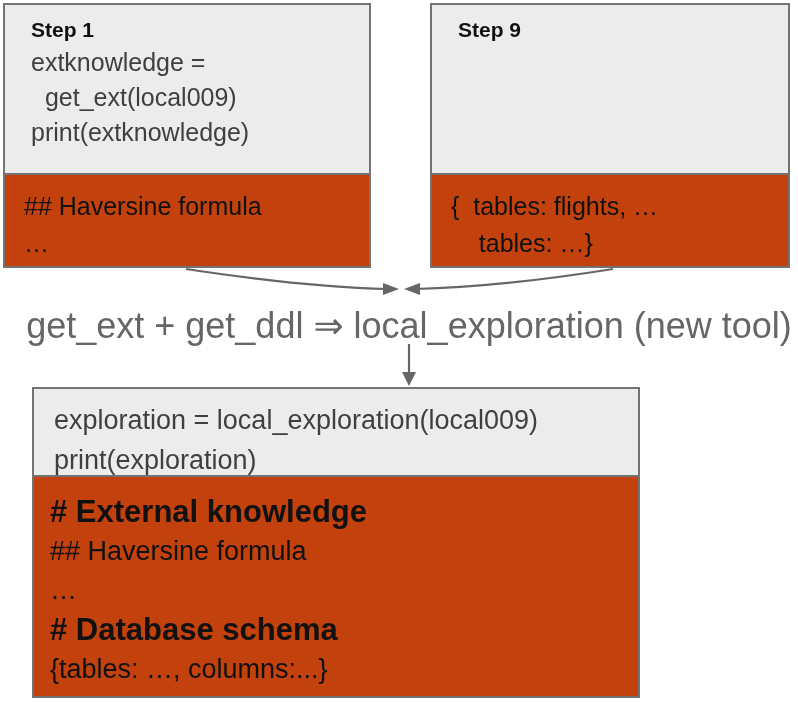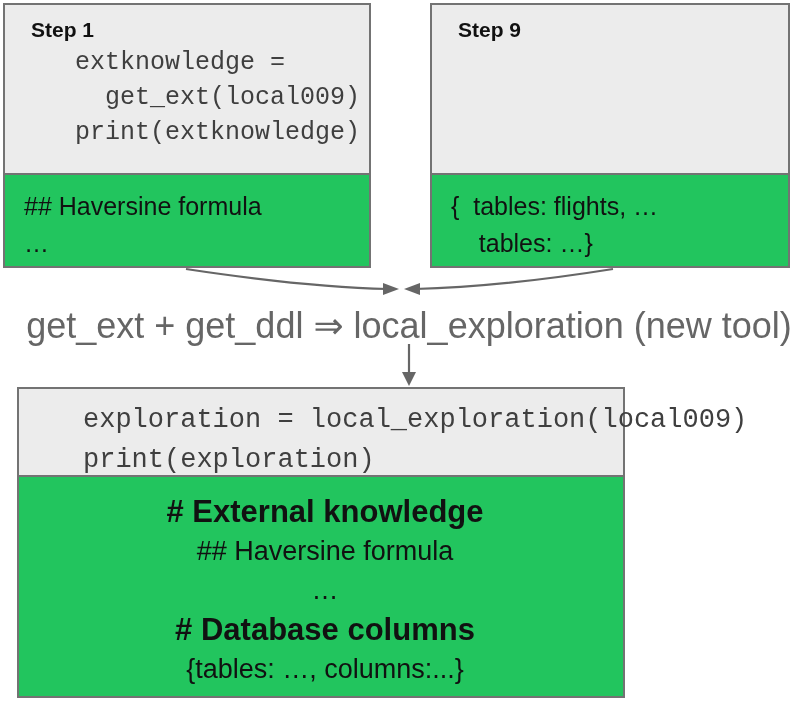--- a/index.html
+++ b/index.html
@@ -8,36 +8,36 @@
     --code-text:#3f3f3f;
     --text:#111111;
     --arrow:#666666;
     --muted:#666666;
   }
   *{box-sizing:border-box;margin:0;padding:0;}
   html,body{width:798px;height:703px;background:#ffffff;overflow:hidden;}
   .page{position:relative;width:798px;height:703px;font-family:"Liberation Sans",sans-serif;}
   .arrows{position:absolute;left:0;top:0;width:798px;height:703px;pointer-events:none;}
   .arrows path,.arrows line{stroke-width:2.2;fill:none;}
-  .box{position:absolute;border:2px solid var(--box-border);background:#22c55e;}
+  .box{position:absolute;border:2px solid var(--box-border);background:#c2410c;}
   .code-pane{background:var(--box-fill);border-bottom:2px solid var(--box-border);}
   .step-pane{height:170px;padding:10px 6px 0 26px;}
   .step-title{font-weight:bold;font-size:21px;line-height:30px;color:var(--text);}
-  .code{font-family:Liberation Mono, monospace;white-space:pre;color:var(--code-text);margin-left:44px;}
+  .code{font-family:Liberation Sans, sans-serif;white-space:pre;color:var(--code-text);}
   .code.small{font-size:25px;line-height:35px;letter-spacing:0px;}
   .code.big{font-size:27px;line-height:40px;}
   .out-pane{padding:13px 6px 0 19px;color:var(--text);}
   .out{font-size:25px;line-height:37px;white-space:pre-wrap;}
   .big-code-pane{height:88px;padding:11px 6px 0 20px;}
-  .big-out-pane{padding:15px 8px 0 16px;color:var(--text);text-align:center;}
+  .big-out-pane{padding:15px 8px 0 16px;color:var(--text);}
   .out-h{font-weight:bold;font-size:31px;line-height:40px;white-space:pre-wrap;}
   .out-r{font-size:27px;line-height:39px;white-space:pre-wrap;}
   .box-step1{left:3px;top:3px;width:368px;height:265px;}
   .box-step2{left:430px;top:3px;width:360px;height:265px;}
-  .box-combined{left:17px;top:387px;width:608px;height:311px;}
+  .box-combined{left:32px;top:387px;width:608px;height:311px;}
   .merge-label{position:absolute;left:20px;right:0;top:305px;text-align:center;
                font-size:36px;line-height:42px;color:var(--muted);white-space:pre;}
 </style>
 </head>
 <body>
 
 <div class="page">
 
   <svg class="arrows" viewBox="0 0 798 703" xmlns="http://www.w3.org/2000/svg" aria-hidden="true">
     <path d="M186,269 Q305,287 388,289" stroke="#666666"></path>
@@ -75,18 +75,18 @@
 
   <div class="box box-combined">
     <div class="code-pane big-code-pane">
       <div class="code big">exploration = local_exploration(local009)
 print(exploration)</div>
     </div>
     <div class="big-out-pane">
       <div class="out-h"># External knowledge</div>
       <div class="out-r">## Haversine formula</div>
       <div class="out-r">…</div>
-      <div class="out-h"># Database columns</div>
+      <div class="out-h"># Database schema</div>
       <div class="out-r">{tables: …, columns:...}</div>
     </div>
   </div>
 
 </div>
 
 </body></html>

